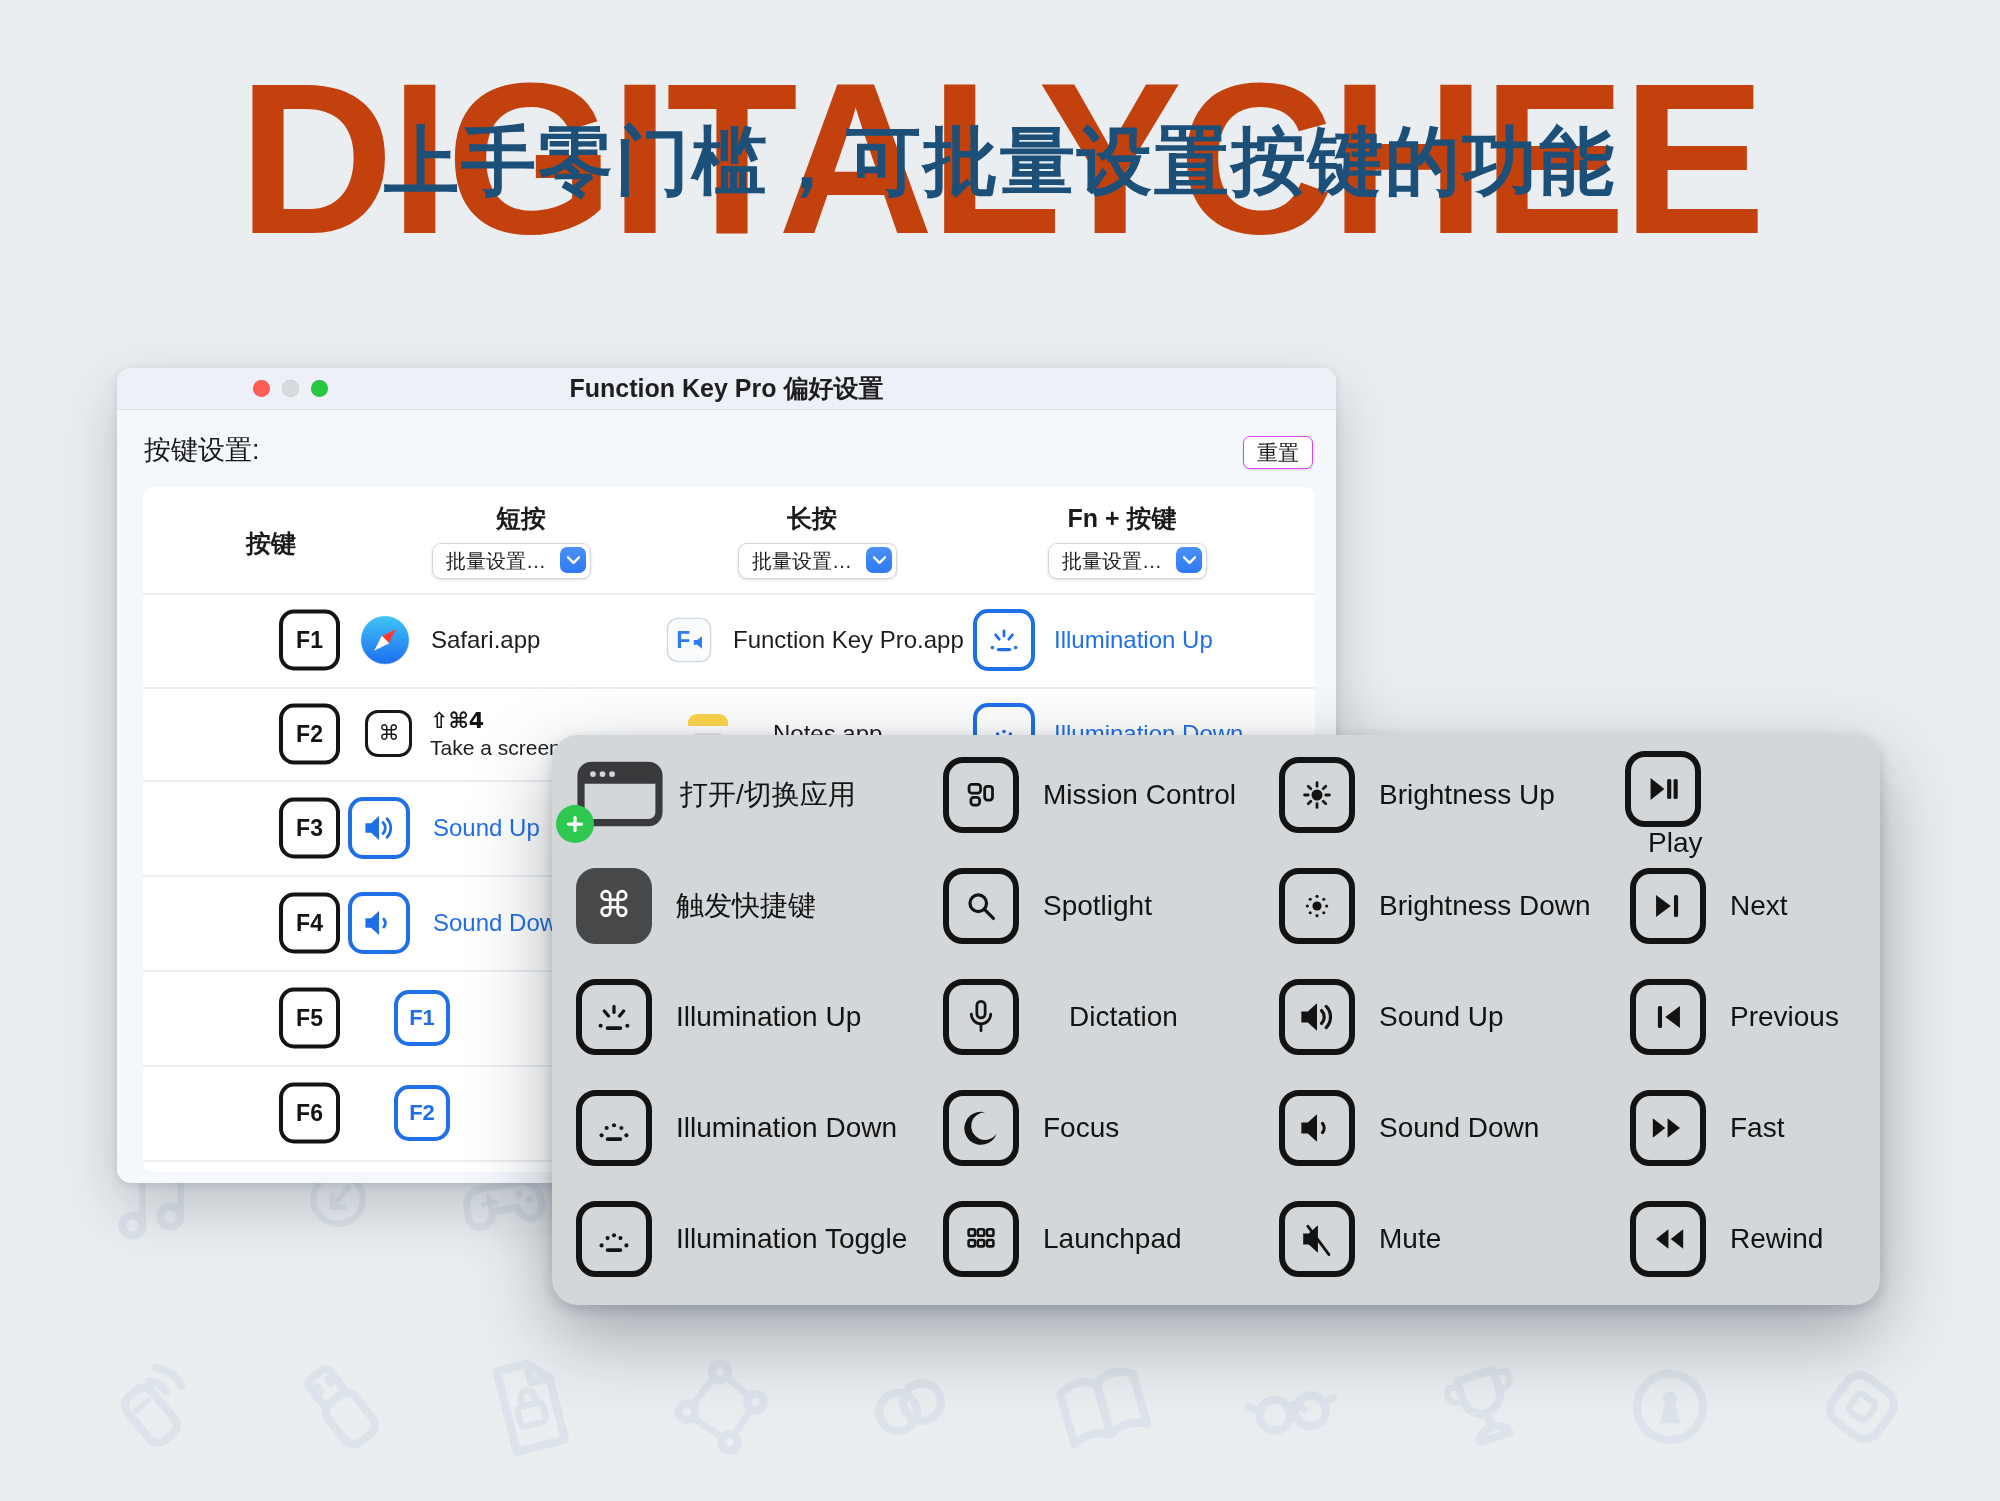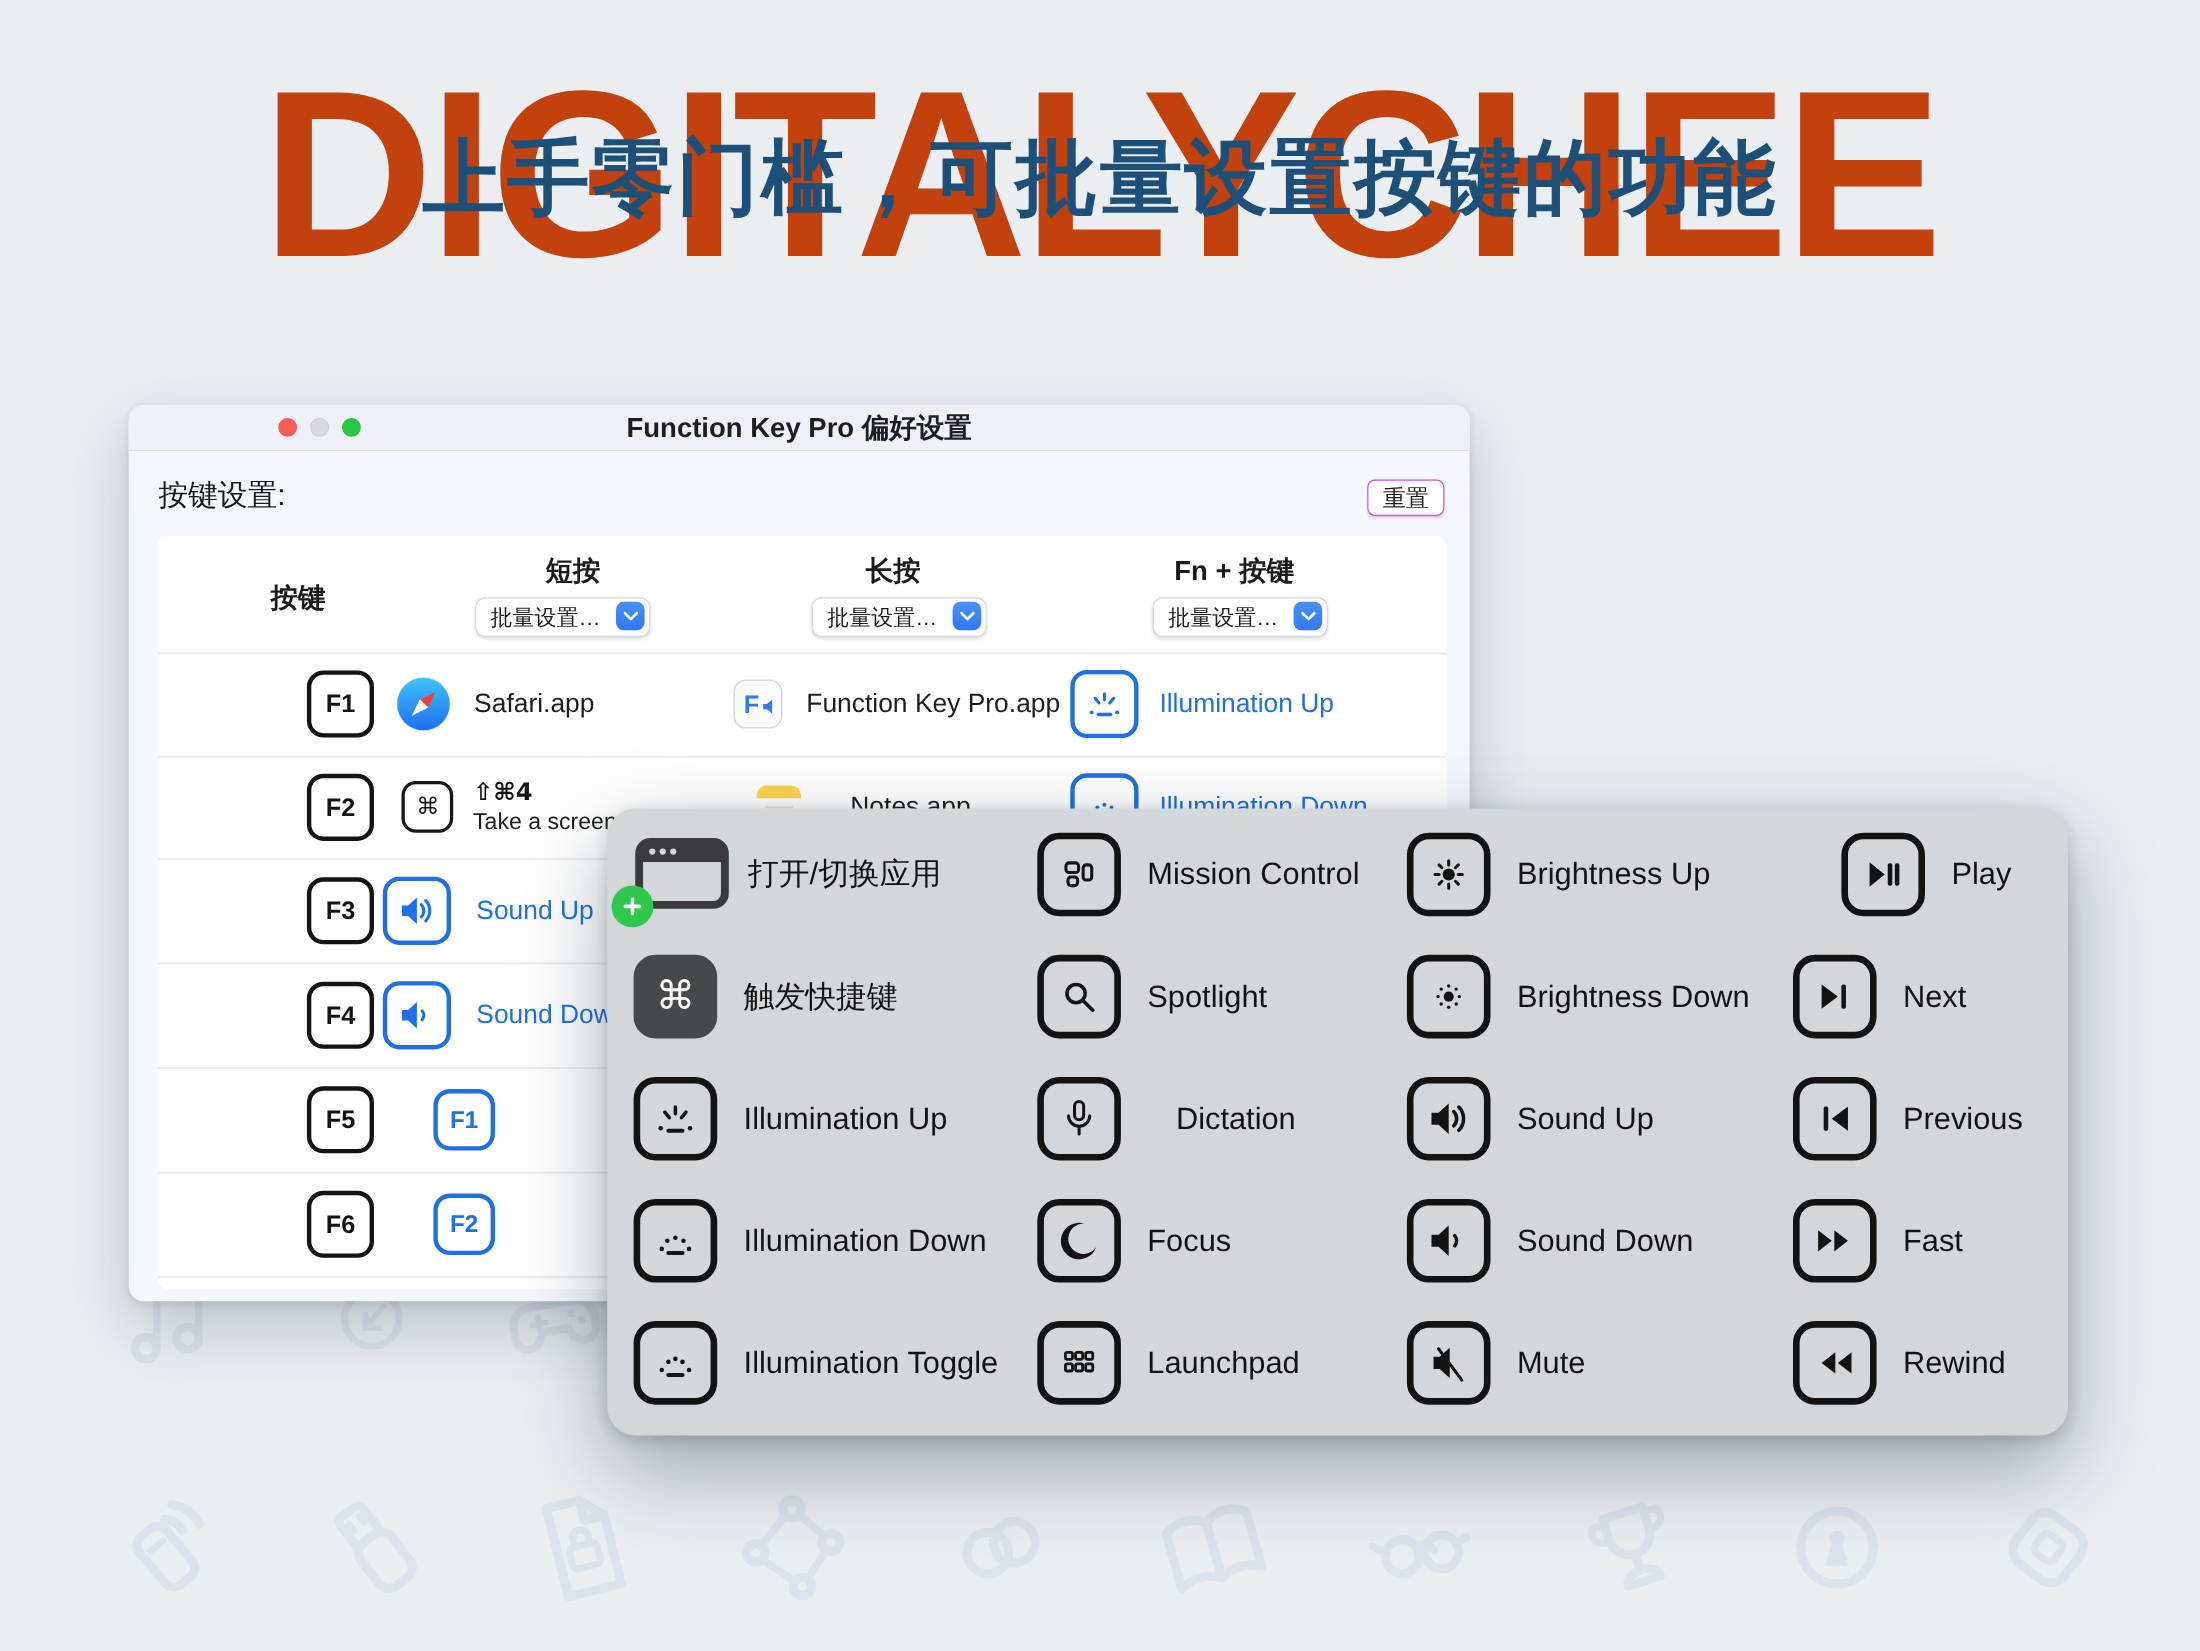--- a/index.html
+++ b/index.html
@@ -491,21 +491,21 @@
         <span class="pbox">
           <span class="gi" style="color:#131313;">
             <svg viewBox="0 0 100 100" width="46" height="46" fill="none" stroke="currentColor" stroke-width="7" stroke-linecap="round" stroke-linejoin="round">
               <path d="M20 38 H32 L52 20 V80 L32 62 H20 Z" fill="currentColor" stroke="none"></path>
               <path d="M30 22 L76 84" stroke-width="6"></path>
             </svg>
           </span>
         </span>
         <span class="plabel">Mute</span>
       </div>
-      <div class="pitem" style="left:1122px;top:16px;">
+      <div class="pitem" style="left:1072px;top:16px;flex-direction:column;">
         <span class="pbox">
           <span class="gi" style="color:#131313;">
             <svg viewBox="0 0 100 100" width="46" height="46" fill="none" stroke="currentColor" stroke-width="7" stroke-linecap="round" stroke-linejoin="round">
               <path d="M23 26 L53 50 L23 74 Z" fill="currentColor" stroke="none"></path>
               <rect x="59" y="28" width="9" height="44" rx="3.5" fill="currentColor" stroke="none"></rect>
               <rect x="73" y="28" width="9" height="44" rx="3.5" fill="currentColor" stroke="none"></rect>
             </svg>
           </span>
         </span>
         <span class="plabel">Play</span>

